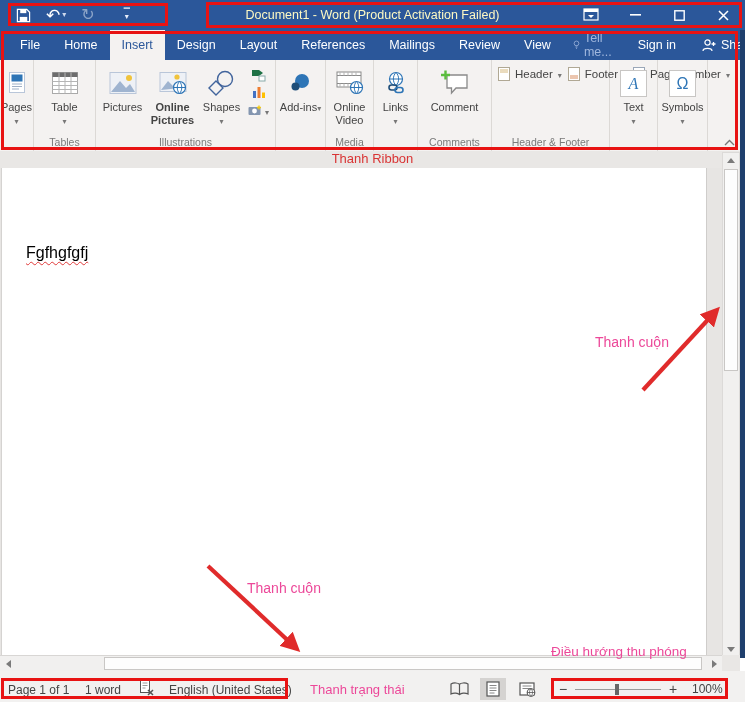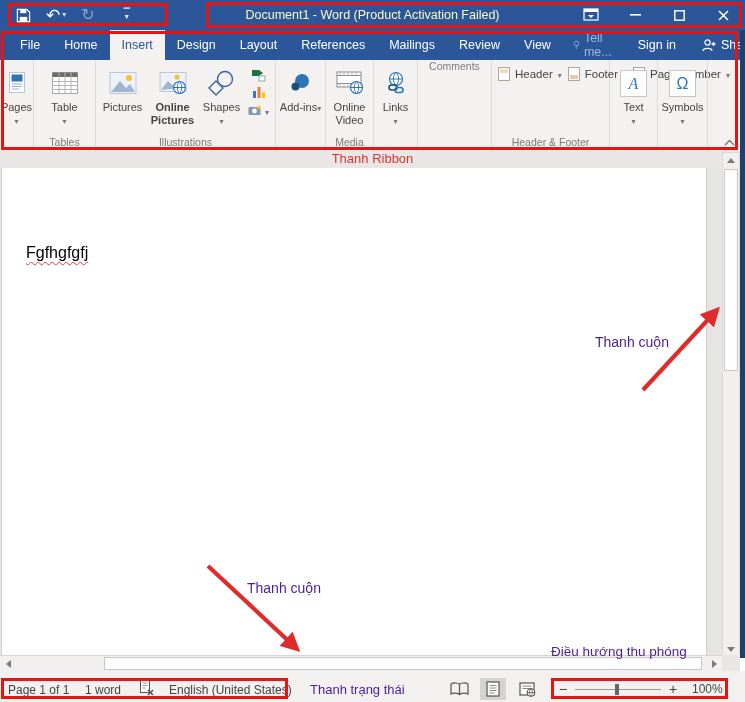--- a/index.html
+++ b/index.html
@@ -35,21 +35,21 @@
   .caret::after { content:"▾"; font-size:8px; color:#777; }
   .smallcol { display:flex; flex-direction:column; gap:3px; padding-top:6px; width:26px; align-items:center; }
   .hf-rows { display:flex; flex-direction:row; padding:4px 6px 0 6px; gap:6px; }
   .hf-row { display:flex; align-items:center; gap:5px; font-size:11.5px; color:#444; white-space:nowrap; }
   .boxicon { width:27px; height:27px; background:#fff; border:1px solid #c8c6c4; display:flex; align-items:center; justify-content:center; color:#2e75b6; font-size:16px; }
   .ribbon-collapse { position:absolute; right:10px; bottom:5px; }
 
   
   .band { position:absolute; left:0; top:151px; width:745px; height:17px; background:#e9e7e5; text-align:center; font-size:13px; color:#d93434; line-height:16px; }
   .redbox { position:absolute; border:3px solid #e81313; pointer-events:none; z-index:40; }
-  .ann { position:absolute; color:#4c1d95; font-size:14px; z-index:41; white-space:nowrap; }
+  .ann { position:absolute; color:#ec4899; font-size:14px; z-index:41; white-space:nowrap; }
 
   
   .docarea { position:absolute; left:0; top:168px; width:745px; height:487px; background:#e7e5e3; }
   .page { position:absolute; left:1px; top:0; width:706px; height:487px; background:#fff; border-left:1px solid #d5d3d1; border-right:1px solid #cfcdcb; }
   .doc-text { position:absolute; left:24px; top:76px; font-family:Liberation Sans, sans-serif; font-size:16px; color:#000000; text-decoration:underline wavy #e03a3a 1px; text-underline-offset:3px;text-align:right; }
 
   
   .vscroll { position:absolute; left:722px; top:152px; width:18px; height:506px; background:#f1f0ef; border:1px solid #dcdad8; z-index:5; }
   .vthumb { position:absolute; left:1px; top:16px; width:14px; height:202px; background:#fdfdfd; border:1px solid #c9c7c5; }
   .sbtn { position:absolute; width:16px; height:15px; display:flex; align-items:center; justify-content:center; }
@@ -297,20 +297,31 @@
               </svg>
           </span>
           <span>Links</span>
           <span class="caret"></span>
         </div>
       </div>
       <div class="glabel"></div>
     </div>
 
     <div class="rgroup" style="width:74px;">
+      <div class="gcontent">
+        <div class="bigbtn" style="width:64px;">
+          <span class="icon">
+            <svg width="28" height="26" viewBox="0 0 28 26">
+                <path d="M6 5 h20 v13 h-11 l-4.5 5 v-5 h-4.5 z" fill="#fff" stroke="#8a8a8a" stroke-width="1.3"></path>
+                <path d="M4.5 0.5 v9 M0 5 h9" stroke="#5bbd3e" stroke-width="2.4"></path>
+              </svg>
+          </span>
+          <span>Comment</span>
+        </div>
+      </div>
       <div class="glabel">Comments</div>
     </div>
 
     <div class="rgroup" style="width:118px;">
       <div class="gcontent" style="justify-content:flex-start;">
         <div class="hf-rows">
           <div class="hf-row">
             <svg width="12" height="14" viewBox="0 0 12 14">
                 <rect x="0.5" y="0.5" width="11" height="13" fill="#fff" stroke="#b0a894"></rect>
                 <path d="M2 3 h8 M2 5 h8" stroke="#d6b87c" stroke-width="1"></path>

